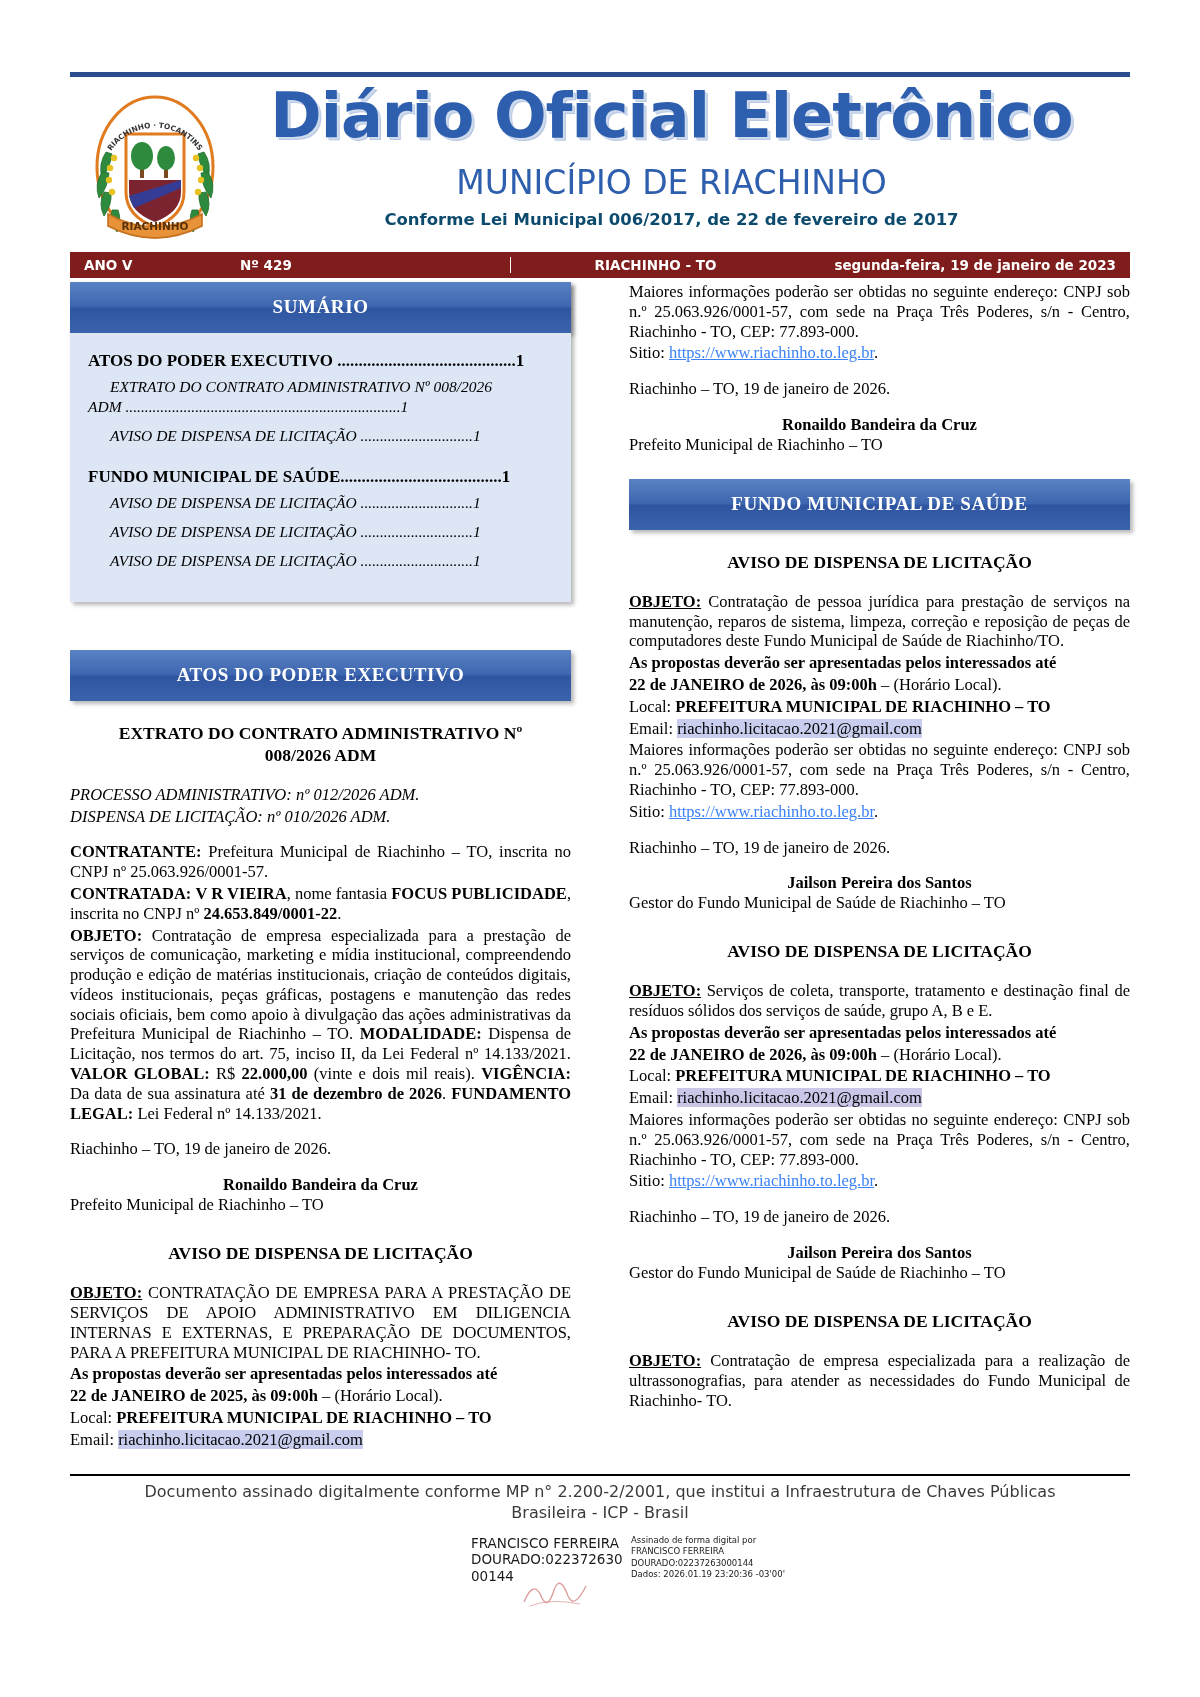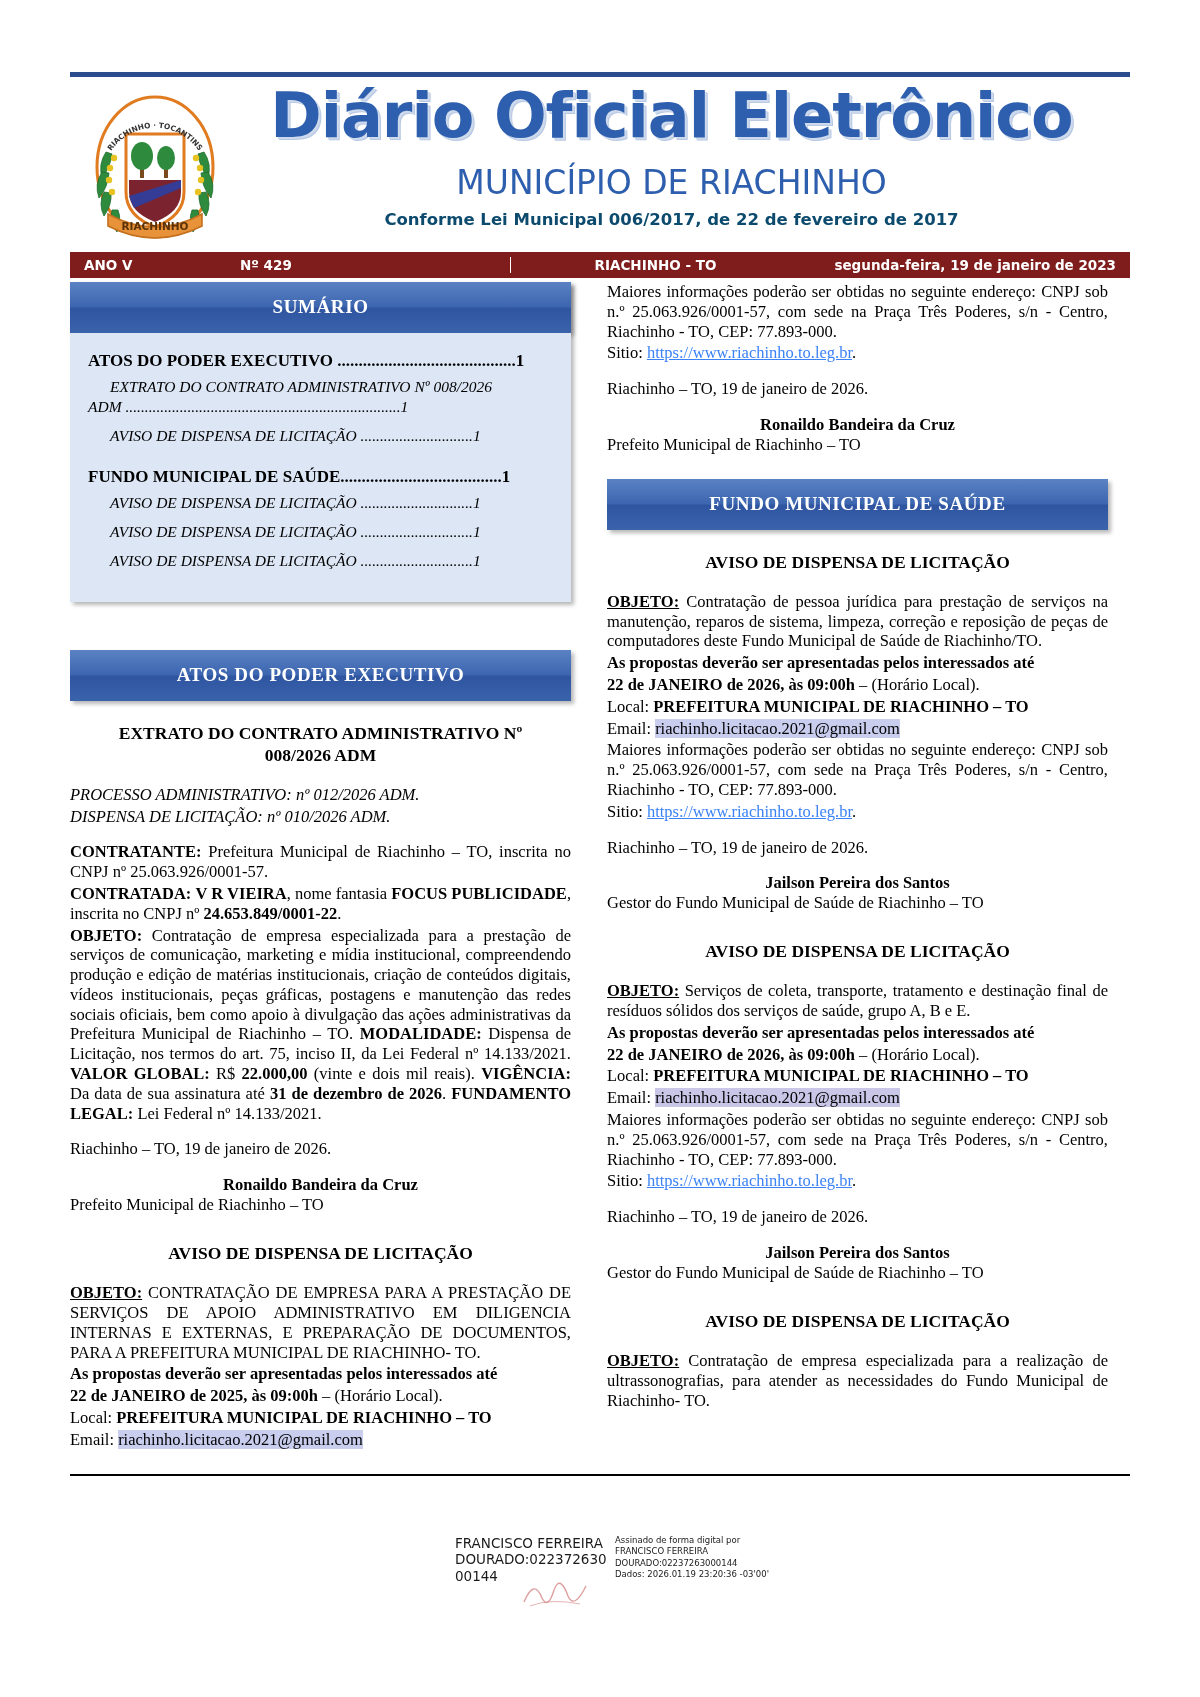--- a/index.html
+++ b/index.html
@@ -65,21 +65,21 @@
   .ib-num   { width: 270px; }
   .ib-city  { flex: 1 1 auto; text-align: center; border-left: 1px solid #ffffff; }
   .ib-date  { width: 330px; text-align: right; padding-right: 14px; }
 
   
   .columns {
     position: absolute;
     top: 282px; left: 70px; right: 70px;
     height: 1182px;
     display: flex;
-    gap: 36px;
+    gap: 58px;
   }
   .col { width: 501px; }
 
   
   .sum-wrap { box-shadow: 3px 3px 4px rgba(0,0,0,0.28); }
   .banner {
     background: linear-gradient(180deg, #5A82C4 0%, #3D66B0 48%, #2F55A0 52%, #3B63AC 100%);
     color: #fff;
     text-align: center;
     font-family: "Liberation Serif", serif;
@@ -151,21 +151,21 @@
   .footer-note {
     position: absolute; left: 70px; right: 70px; top: 1482px;
     text-align: center;
     font-family: "DejaVu Sans", sans-serif;
     font-size: 16px;
     color: #3a3a3a;
     line-height: 1.3;
   }
   .sig-block {
     position: absolute;
-    left: 455px; top: 1535px;
+    left: 471px; top: 1535px;
     display: flex; align-items: flex-start; gap: 10px;
   }
   .sig-left {
     font-family: "DejaVu Sans", sans-serif;
     font-size: 13.5px;
     color: #1a1a1a;
     line-height: 1.22;
     text-align: left;
     width: 150px;
   }
@@ -349,20 +349,24 @@
       <p class="sig-name gap">Jailson Pereira dos Santos</p>
       <p class="sig-role">Gestor do Fundo Municipal de Saúde de Riachinho – TO</p>
 
       <div class="art-title sp">AVISO DE DISPENSA DE LICITAÇÃO</div>
       <p class="body"><span class="b u">OBJETO:</span><span>  Contratação de empresa especializada para a realização de ultrassonografias, para atender as necessidades do Fundo Municipal de Riachinho- TO.</span></p>
 
     </div>
   </div>
 
   <div class="footer-rule"></div>
+  <div class="footer-note">
+    <div>Documento assinado digitalmente conforme MP n° 2.200-2/2001, que institui a Infraestrutura de Chaves Públicas</div>
+    <div>Brasileira - ICP - Brasil</div>
+  </div>
 
   <div class="sig-block">
     <div class="sig-left">
       <div>FRANCISCO FERREIRA</div>
       <div>DOURADO:022372630</div>
       <div>00144</div>
     </div>
     <div class="sig-right">
       <div>Assinado de forma digital por</div>
       <div>FRANCISCO FERREIRA</div>

